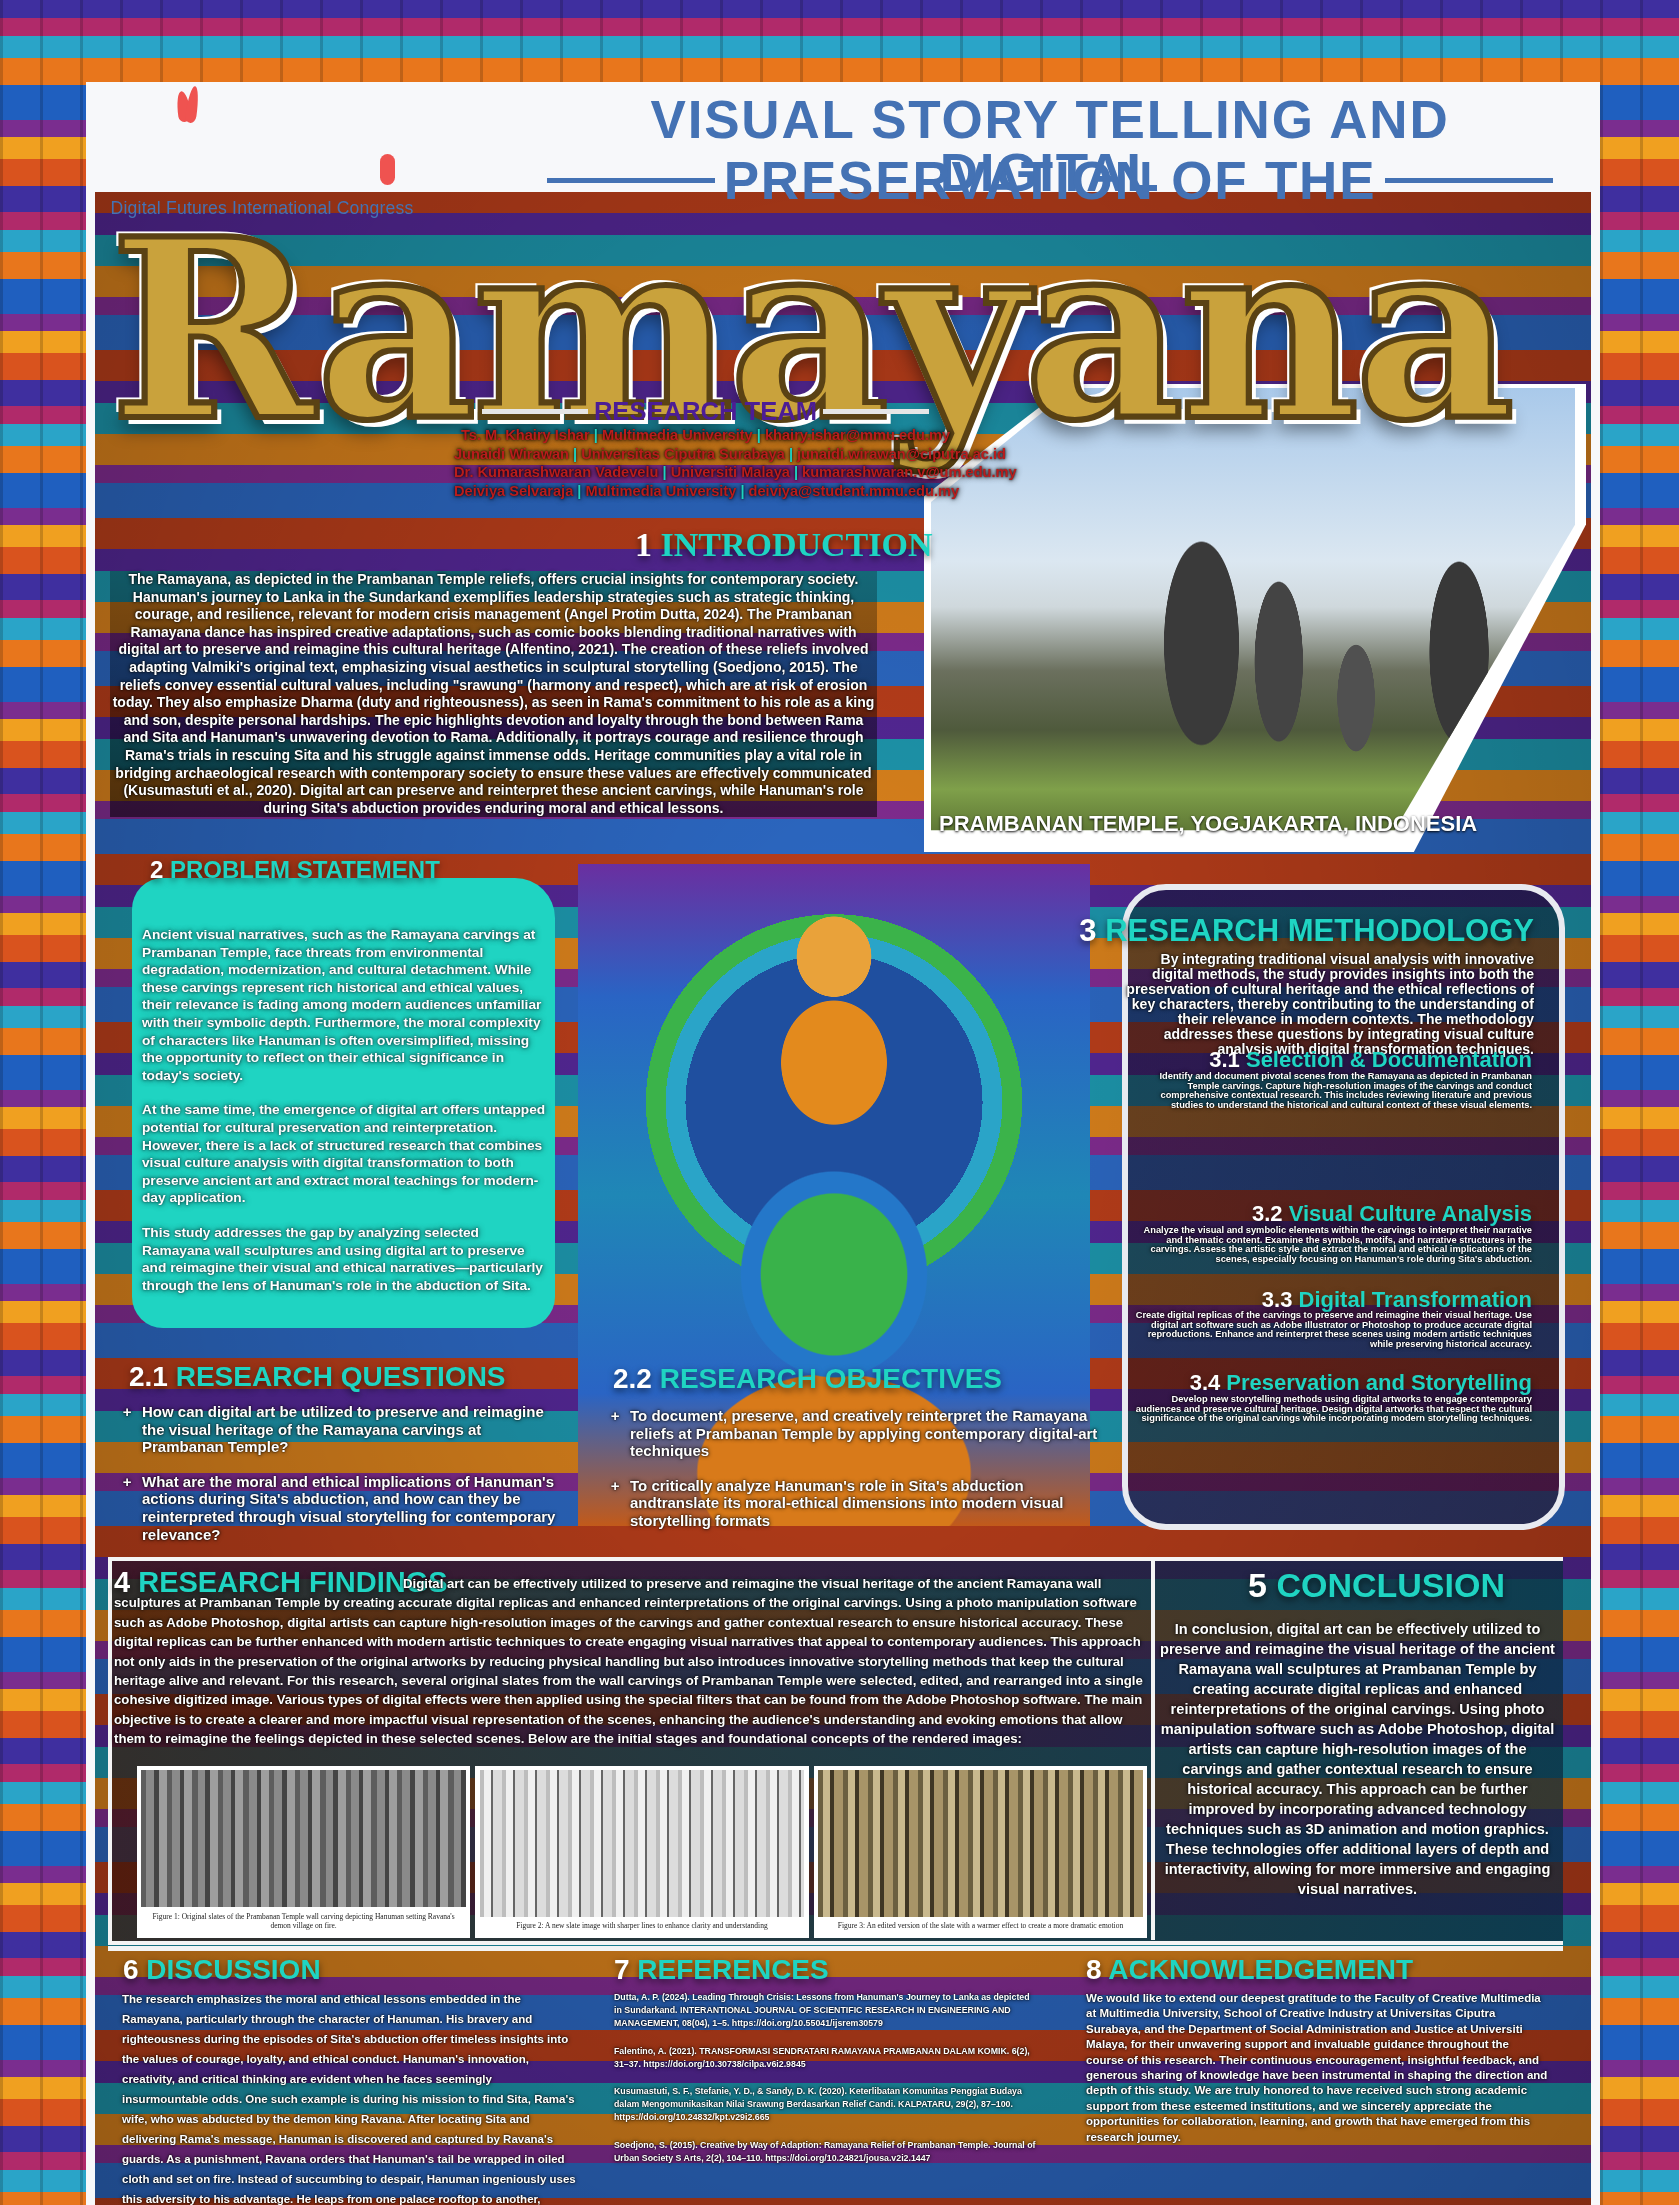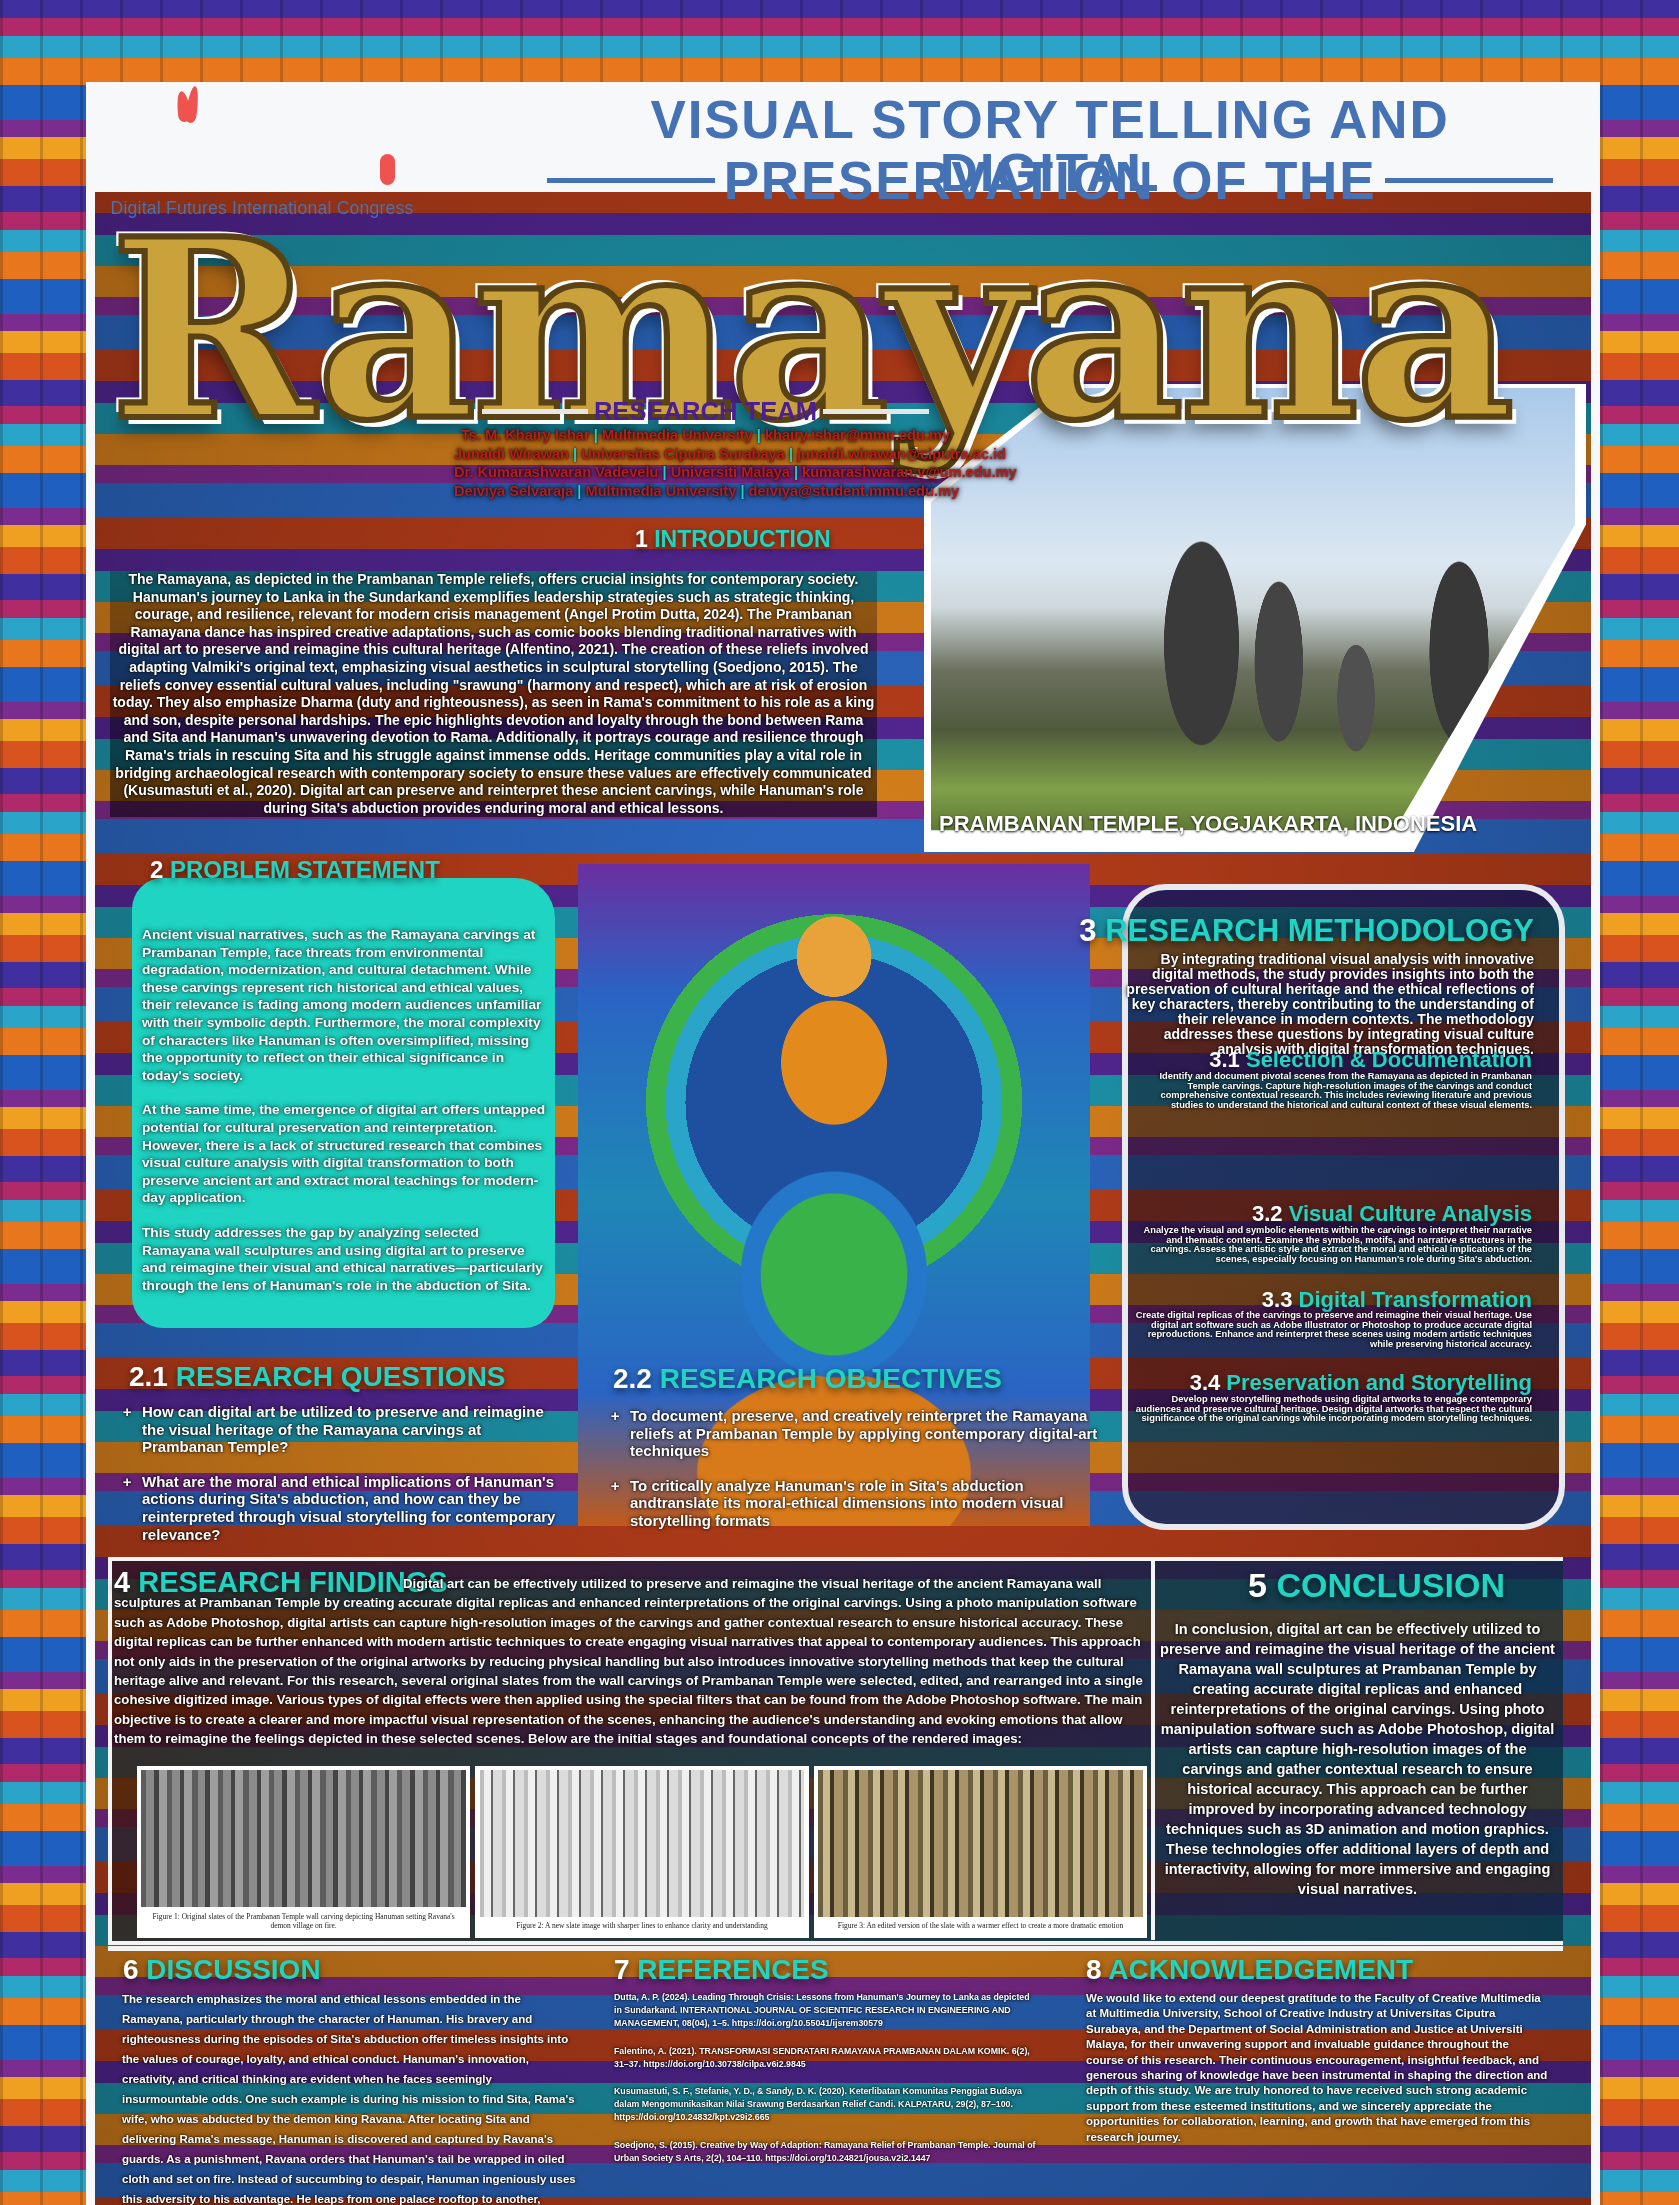--- a/index.html
+++ b/index.html
@@ -71,21 +71,21 @@
   .team-title { font-weight: 900; font-size: 25.6px; letter-spacing: 0; }
   .team-line { font-weight: 700; font-size: 14.6px; line-height: 18.5px; text-shadow: 0 0 6.2px #000, 0 0 2.6px #000; white-space: nowrap; }
   .team-line .sep { color: #1fd4c2; }
   .team-line span { color: #b91c1c; }
   
   .h { font-weight: 900; line-height: 1; white-space: nowrap; text-shadow: 0 2.6px 7px rgba(0,0,0,0.6); }
   .h .num { color: #fff; }
   .h .lbl { color: #1fd4c2; }
   .body { color: #fff; font-weight: 700; text-shadow: 0 0 4.4px rgba(0,0,0,0.85), 0 0 1.8px #000; }
   
-  .intro-h { position: absolute; left: 635px; top: 528px; font-size: 23px; }
+  .intro-h { position: absolute; left: 635px; top: 528px; font-size: 34px; font-family: Liberation Serif, serif; }
   .intro-body {
     position: absolute; left: 110px; top: 571px; width: 767px; text-align: center;
     font-size: 14px; line-height: 17.6px;
     background: linear-gradient(rgba(0,0,0,0.25), rgba(0,0,0,0.55));
   }
   
   .temple {
     position: absolute; left: 924px; top: 384px; width: 662px; height: 468px;
     background: #fff; clip-path: polygon(22% 0, 100% 0, 100% 30%, 74% 100%, 0 100%, 0 24%);
   }

